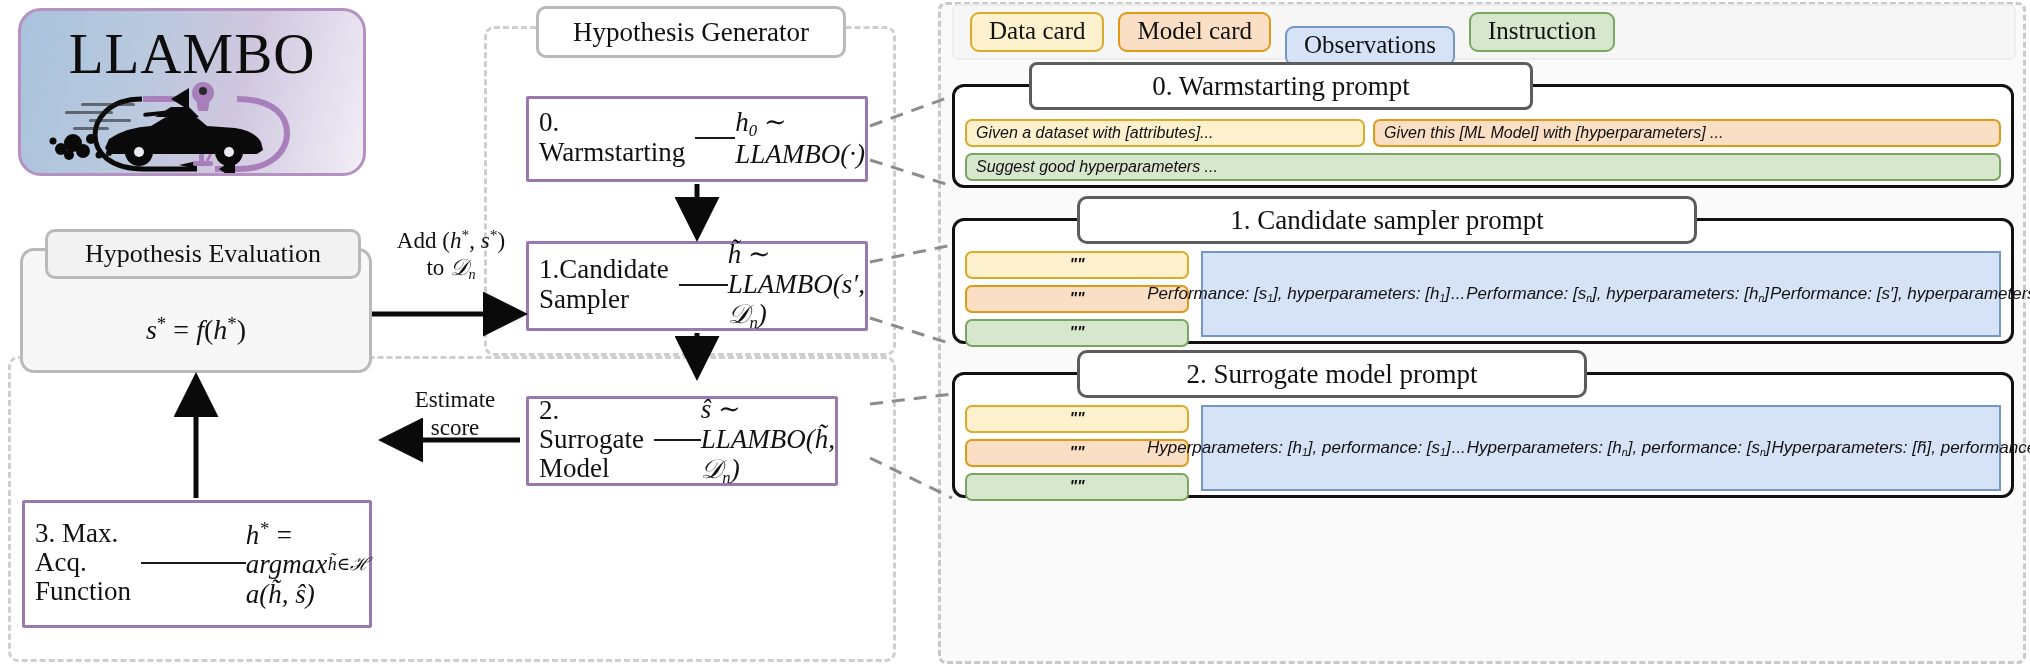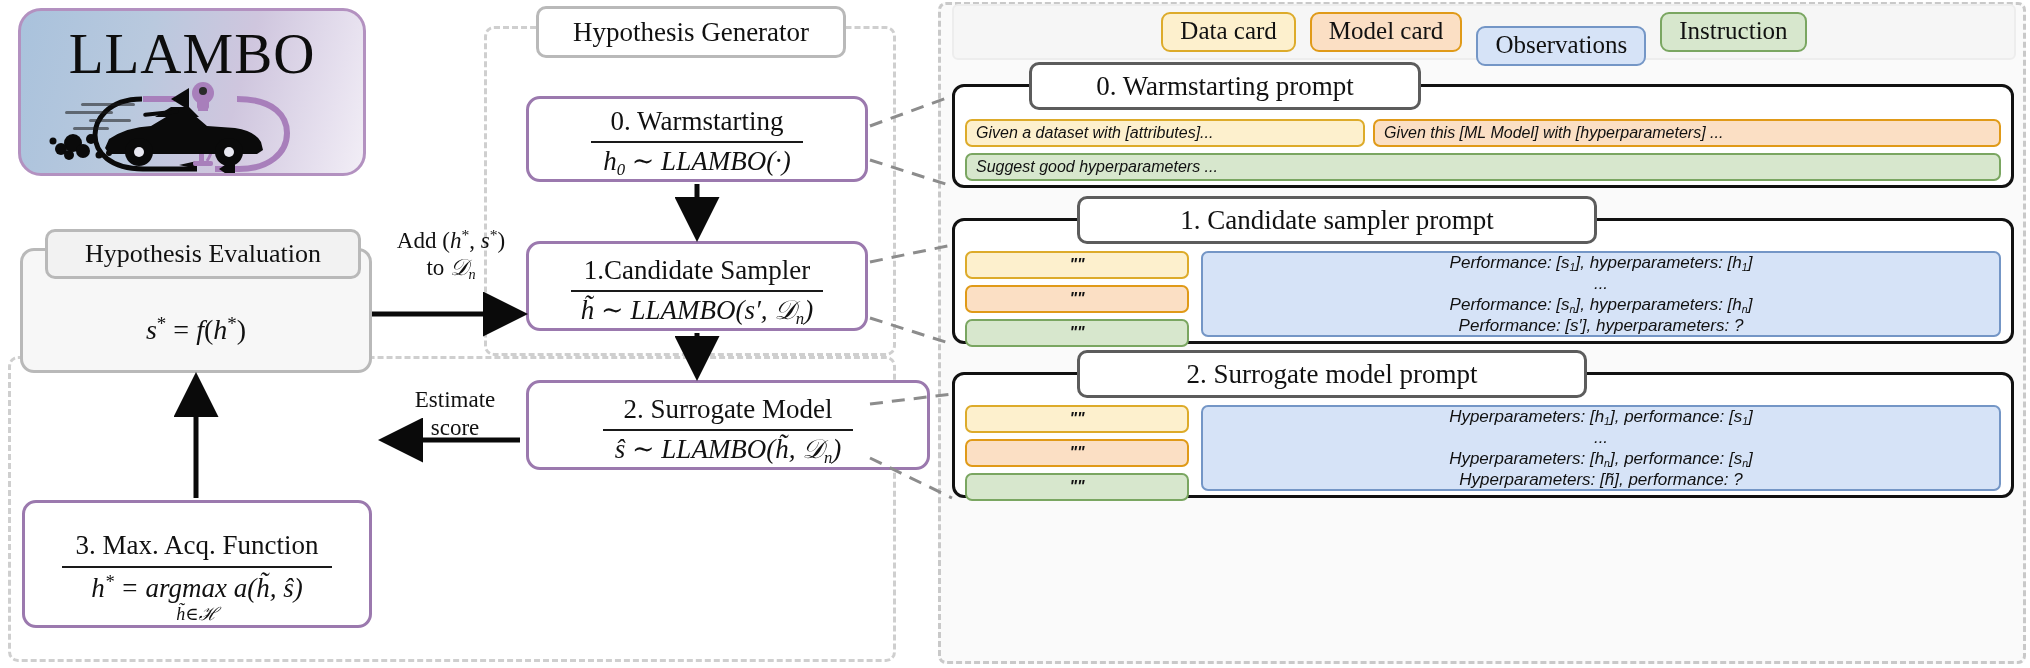--- a/index.html
+++ b/index.html
@@ -24,22 +24,22 @@
   #logo-word {
     position:absolute; left:0; right:0; top:14px;
     text-align:center; font-size:57px; letter-spacing:1px;
     font-family:"Liberation Serif","DejaVu Serif",serif;
     color:#0d0d0d; line-height:1;
   }
   #logo-art { position:absolute; left:50%; top:62px; transform:translateX(-50%); }
 
   
   .pbox {
-    border:3px solid #9b79ae; border-radius:14px; background:#fff;
-    display:flex; flex-direction:column; align-items:center; justify-content:flex-end;
+    border:3px solid #9b79ae; border-radius:2px; background:#fff;
+    display:flex; align-items:center; justify-content:flex-start;
   }
   .pbox .ttl { font-size:27px; line-height:1.08; padding:0 10px 3px; }
   .pbox .rule { height:2px; background:#1a1a1a; margin:2px 0 4px; }
   .pbox .eqn { font-size:27px; line-height:1.1; font-style:italic; }
   sub.m { font-size:0.62em; font-style:italic; vertical-align:-0.28em; }
   sup.m { font-size:0.68em; vertical-align:0.48em; }
 
   
   #hyp-eval-panel {
     left:20px; top:248px; width:352px; height:125px;
@@ -69,21 +69,21 @@
     display:flex; align-items:center; justify-content:center; font-size:27px;
   }
 
   
   .arrow-label { font-size:23px; line-height:1.2; text-align:center; }
 
   
   #legend-strip {
     left:952px; top:4px; width:1064px; height:56px;
     background:#f6f6f6; border:2px solid #ededed; border-radius:6px;
-    display:flex; align-items:center; gap:14px; padding:0 16px;justify-content:center;
+    display:flex; align-items:center; gap:14px; padding:0 16px;
   }
   .chip {
     border-radius:9px; border:2px solid; font-size:25px;
     padding:3px 17px 5px; white-space:nowrap;
   }
   .chip-data  { background:#fdf0cd; border-color:#ddab2a; }
   .chip-model { background:#fbdfc4; border-color:#e09a18; }
   .chip-obs   { background:#d6e3f7; border-color:#7496c6;margin-top:28px; }
   .chip-inst  { background:#d7e7cd; border-color:#7aa661; }
 
@@ -101,24 +101,24 @@
     border-radius:7px; border:2px solid; font-size:16px;
     font-family:"Liberation Sans","DejaVu Sans",sans-serif;
     font-style:italic; display:flex; align-items:center;
     padding:3px 9px; white-space:nowrap; overflow:hidden;
   }
   .c-data  { background:#fdf0cd; border-color:#ddab2a; }
   .c-model { background:#fbdfc4; border-color:#e09a18; }
   .c-inst  { background:#d7e7cd; border-color:#7aa661; }
   .pcell.center { justify-content:center; font-weight:bold; }
   .obs-block {
-    border-radius:7px; border:2px solid #7496c6; background:#d6e3f7;
+    border-radius:0; border:2px solid #7496c6; background:#d6e3f7;
     font-family:"Liberation Sans","DejaVu Sans",sans-serif;
     font-style:italic; font-size:17px;
-    display:flex; flex-direction:column; align-items:center; justify-content:center;
+    display:flex; align-items:center; justify-content:center;
     gap:1px; padding:4px 8px;
   }
   .obs-block div { white-space:nowrap; }
 
   
   #right-dash {
     left:938px; top:2px; width:1088px; height:662px;
     border:3px dashed #c9c9c9; border-radius:8px;
     background:#fafafa;
   }
@@ -210,21 +210,21 @@
     <div class="rule" style="width:212px;"></div>
     <div class="eqn"><i>h</i><sub class="m">0</sub> ∼ LLAMBO(·)</div>
   </div>
 
   <div class="abs pbox" id="step1" style="left:526px; top:241px; width:342px; height:90px;">
     <div class="ttl">1.Candidate Sampler</div>
     <div class="rule" style="width:252px;"></div>
     <div class="eqn"><i>h̃</i> ∼ LLAMBO(<i>s′</i>, <i>𝒟</i><sub class="m">n</sub>)</div>
   </div>
 
-  <div class="abs pbox" id="step2" style="left:526px; top:380px; width:404px; height:90px;">
+  <div class="abs pbox" id="step2" style="left:526px; top:396px; width:312px; height:90px;">
     <div class="ttl">2. Surrogate Model</div>
     <div class="rule" style="width:250px;"></div>
     <div class="eqn"><i>ŝ</i> ∼ LLAMBO(<i>h̃</i>, <i>𝒟</i><sub class="m">n</sub>)</div>
   </div>
 
   <svg class="arrow abs" style="left:0; top:0; width:2030px; height:668px;">
     <defs>
       <marker id="ah" markerWidth="9" markerHeight="9" refX="7" refY="4.5" orient="auto">
         <path d="M0,0 L9,4.5 L0,9 z" fill="#0a0a0a"></path>
       </marker>
@@ -260,32 +260,32 @@
   </svg>
 
   <div class="abs" id="legend-strip">
     <span class="chip chip-data">Data card</span>
     <span class="chip chip-model">Model card</span>
     <span class="chip chip-obs">Observations</span>
     <span class="chip chip-inst">Instruction</span>
   </div>
 
   <div class="abs prompt-panel" style="left:952px; top:84px; width:1062px; height:104px;">
-    <div class="prompt-head" style="left:74px; top:-25px; width:392px;">0. Warmstarting prompt</div>
+    <div class="prompt-head" style="left:74px; top:-25px; width:504px;border-radius:8px;">0. Warmstarting prompt</div>
     <div class="prow" style="position:absolute; left:10px; top:32px; right:10px;">
       <div class="pcell c-data" style="width:400px;">Given a dataset with [attributes]...</div>
       <div class="pcell c-model" style="flex:1;">Given this [ML Model] with [hyperparameters] ...</div>
     </div>
     <div class="prow" style="position:absolute; left:10px; top:66px; right:10px;">
       <div class="pcell c-inst" style="flex:1;">Suggest good hyperparameters ...</div>
     </div>
   </div>
 
   <div class="abs prompt-panel" style="left:952px; top:218px; width:1062px; height:126px;">
-    <div class="prompt-head" style="left:122px; top:-25px; width:520px;">1. Candidate sampler prompt</div>
+    <div class="prompt-head" style="left:122px; top:-25px; width:620px;">1. Candidate sampler prompt</div>
     <div style="position:absolute; left:10px; top:30px; width:224px; display:flex; flex-direction:column; gap:6px;">
       <div class="pcell c-data center" style="height:28px;">""</div>
       <div class="pcell c-model center" style="height:28px;">""</div>
       <div class="pcell c-inst center" style="height:28px;">""</div>
     </div>
     <div class="obs-block" style="position:absolute; left:246px; top:30px; right:10px; height:86px;">
       <div>Performance: [<i>s</i><sub class="m">1</sub>], hyperparameters: [<i>h</i><sub class="m">1</sub>]</div>
       <div>...</div>
       <div>Performance: [<i>s</i><sub class="m">n</sub>], hyperparameters: [<i>h</i><sub class="m">n</sub>]</div>
       <div>Performance: [<i>s′</i>], hyperparameters: ?</div>

